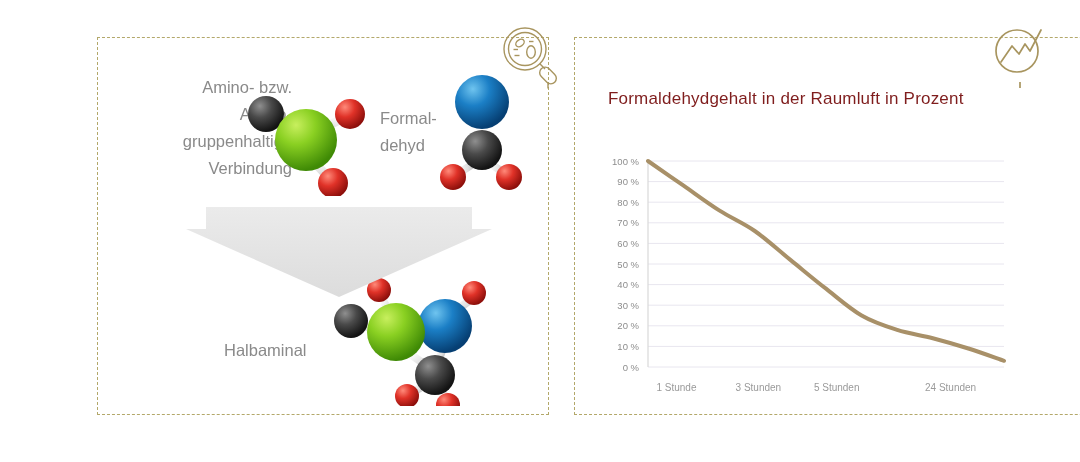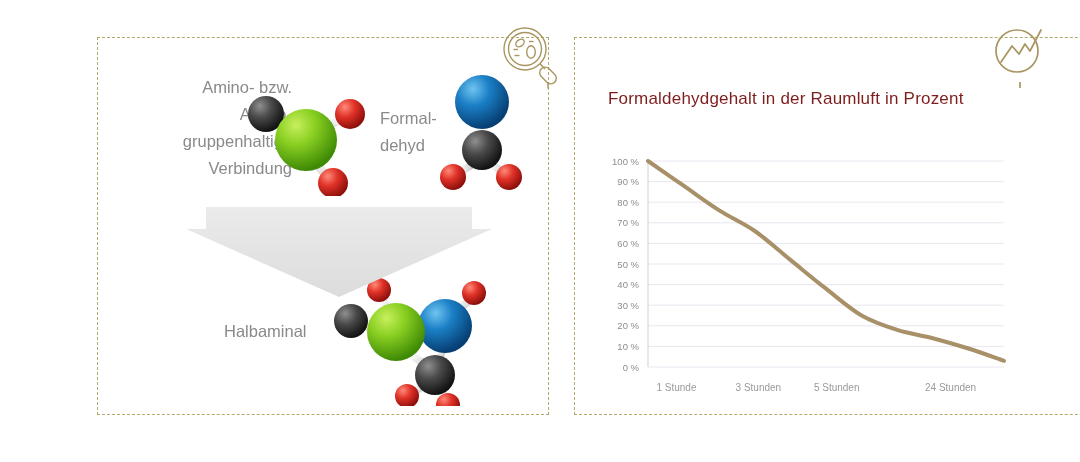--- a/index.html
+++ b/index.html
@@ -61,21 +61,21 @@
     width: 90px;
     color: #8a8a8a;
     font-size: 16.5px;
     line-height: 27px;
     white-space: pre-line;
     margin-top: 9px;
   }
   #label-halbaminal {
     position: absolute;
     left: 224px;
-    top: 319px;
+    top: 338px;
     color: #8a8a8a;
     font-size: 16.5px;
     line-height: 24px;
   }
 
   
   .molecule { position: absolute; }
   #molecule-amino       { left: 238px; top: 84px;  width: 130px; height: 112px; }
   #molecule-formaldehyd { left: 436px; top: 70px;  width: 92px;  height: 122px; }
   #molecule-halbaminal  { left: 322px; top: 274px; width: 180px; height: 132px; }

